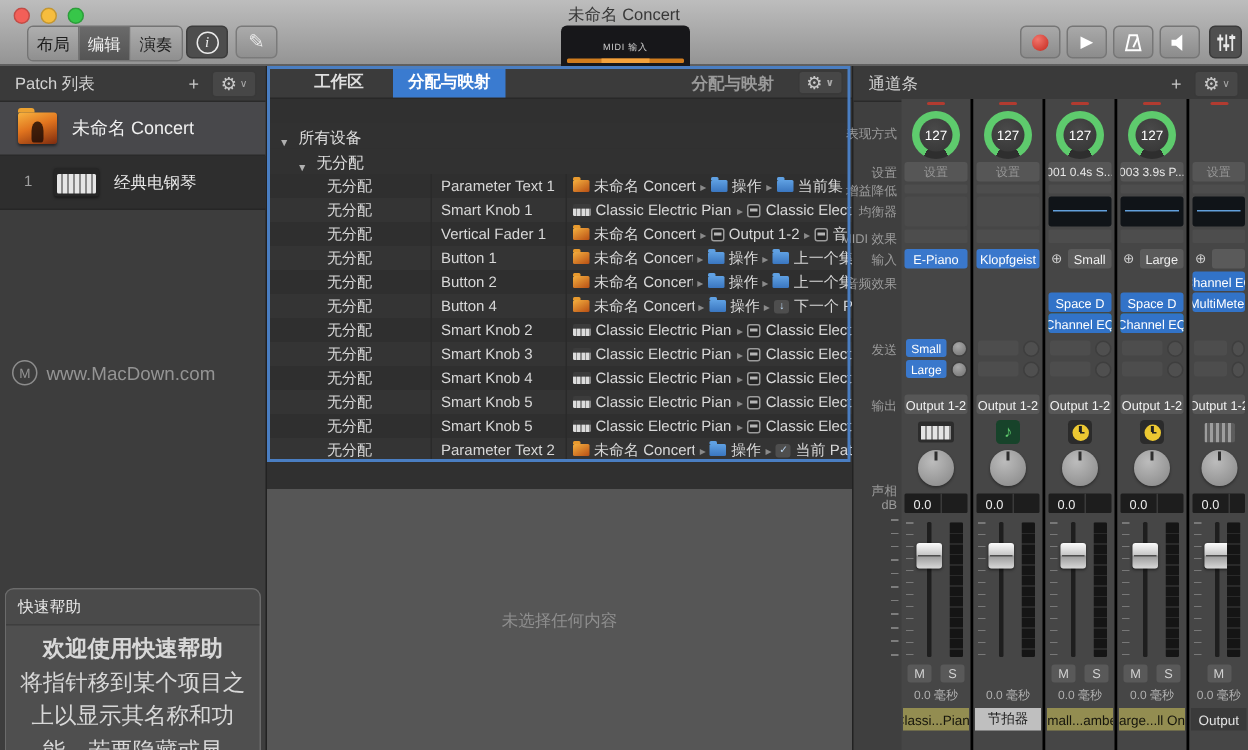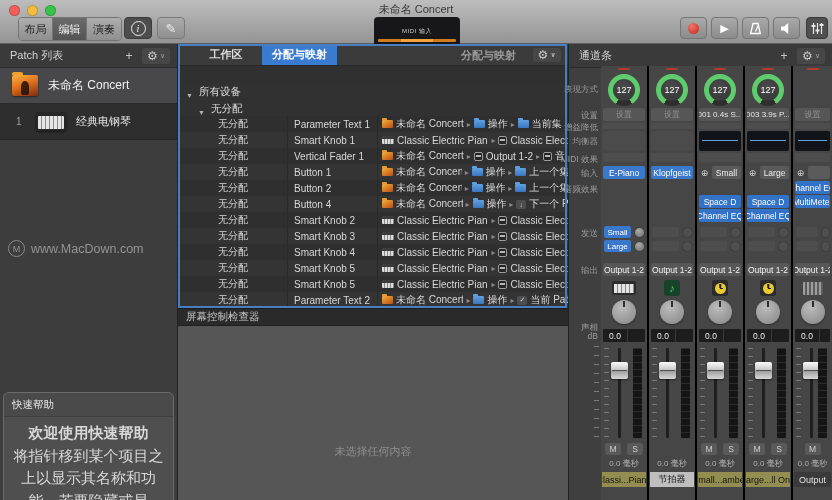--- a/index.html
+++ b/index.html
@@ -101,21 +101,21 @@
   .pi-box{width:9px;height:9px;border-radius:2px;background:#252525;border:1px solid #9c9c9c;}
   .pi-box::after{content:"";position:absolute;left:1px;right:1px;top:2px;height:2px;background:#b5b5b5;}
   .pi-keyboard{width:12px;height:8px;border-radius:1px;background:repeating-linear-gradient(90deg,#dcdcdc 0 2px,#8a8a8a 2px 3px);border-top:3px solid #3c3c3c;}
   .pi-down,.pi-check{width:10px;height:9px;border-radius:2px;background:#4e4e4e;color:#bcd6ef;font-size:7px;
     display:flex;align-items:center;justify-content:center;}
   .plabel{overflow:hidden;white-space:nowrap;}
   .inspector-header{position:absolute;top:264px;left:0;right:0;height:18px;background:#2a2a2a;
     border-top:1px solid #1c1c1c;border-bottom:1px solid #1f1f1f;display:flex;align-items:center;
     padding-left:8px;font-size:10.5px;color:#c6c6c6;z-index:7;}
   .inspector-body{position:absolute;top:282px;left:0;right:0;bottom:0;background:#565656;}
-  .insp-empty{position:absolute;top:46%;left:0;right:0;text-align:center;font-size:11px;color:#8f8f8f;margin-top:38px;}
+  .insp-empty{position:absolute;top:46%;left:0;right:0;text-align:center;font-size:11px;color:#8f8f8f;}
 
   
   .strips-pane{position:absolute;top:44px;left:568px;right:0;bottom:0;background:#3f3f3f;border-left:1px solid #222;}
   .strips-body{position:absolute;top:22px;left:0;right:0;bottom:0;}
   .strip-labels{position:absolute;left:0;top:0;bottom:0;width:32px;}
   .s-label{position:absolute;right:3px;font-size:8.5px;color:#9b9b9b;white-space:nowrap;}
   .f-ruler{position:absolute;right:2px;top:280px;height:94px;width:5px;
     background:repeating-linear-gradient(to bottom,#7d7d7d 0 1px,transparent 1px 9px);}
   .strips-container{position:absolute;left:32px;right:0;top:0;bottom:0;display:flex;}
   .strip{position:relative;width:48px;flex:none;background:#464646;border-right:2px solid #000000;overflow:hidden;}
@@ -462,21 +462,20 @@
             <div class="sep">▸</div>
             <div class="pi pi-folder"></div>
             <div class="plabel">操作</div>
             <div class="sep">▸</div>
             <div class="pi pi-check">✓</div>
             <div class="plabel">当前 Pat</div>
           </div>
         </div>
       </div>
     <div class="focus-ring"></div>
-    <div class="inspector-header">屏幕控制检查器</div>
     <div class="inspector-body">
       <div class="insp-empty">未选择任何内容</div>
     </div>
   </main>
 
   <section class="strips-pane">
     <div class="pane-header">
       <span class="ph-title">通道条</span>
       <span class="icon-btn">
           <span>+</span>

